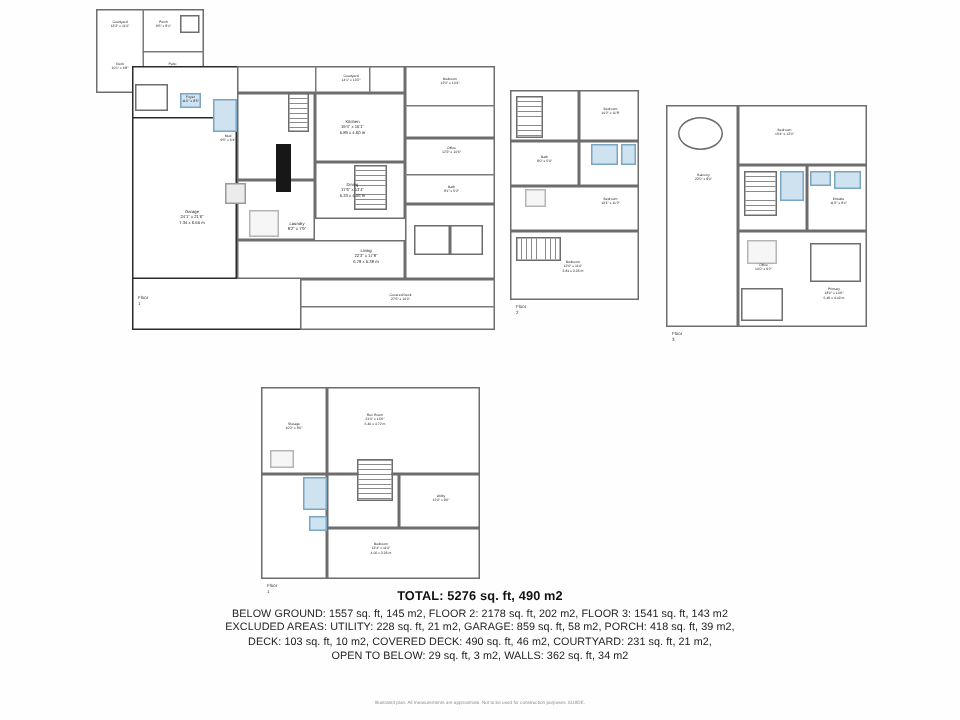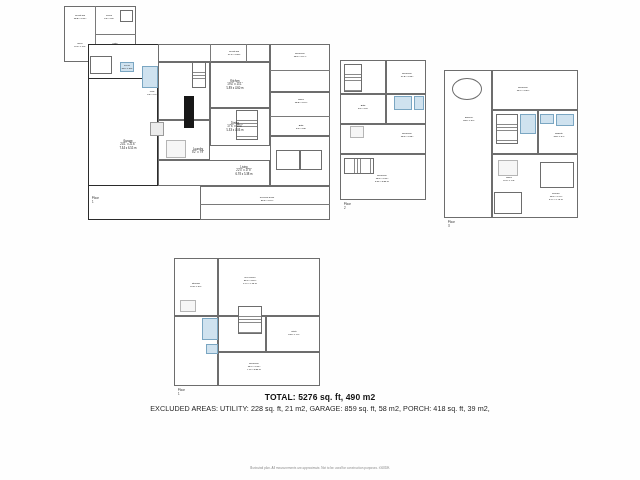--- a/index.html
+++ b/index.html
@@ -320,18 +320,21 @@
     <div class="rlabel" style="left:272px; top:330px; width:44px;">Utility
 12'0" x 9'6"</div>
     <div class="rlabel" style="left:226px; top:362px; width:56px;">Bedroom
 13'4" x 11'0"
 4.06 x 3.35 m</div>
     <div class="floor-tag" style="left:178px; top:388px;">Floor 1</div>
   </div>
 
   <div id="textblock">
     <div id="total">TOTAL: 5276 sq. ft, 490 m2</div>
+    <div class="line">BELOW GROUND: 1557 sq. ft, 145 m2, FLOOR 2: 2178 sq. ft, 202 m2, FLOOR 3: 1541 sq. ft, 143 m2</div>
     <div class="line">EXCLUDED AREAS: UTILITY: 228 sq. ft, 21 m2, GARAGE: 859 sq. ft, 58 m2, PORCH: 418 sq. ft, 39 m2,</div>
+    <div class="line">DECK: 103 sq. ft, 10 m2, COVERED DECK: 490 sq. ft, 46 m2, COURTYARD: 231 sq. ft, 21 m2,</div>
+    <div class="line">OPEN TO BELOW: 29 sq. ft, 3 m2, WALLS: 362 sq. ft, 34 m2</div>
   </div>
 
   <div id="disclaimer">Illustrated plan. All measurements are approximate. Not to be used for construction purposes. iGUIDE.</div>
 
 </div>
 
 </body></html>

